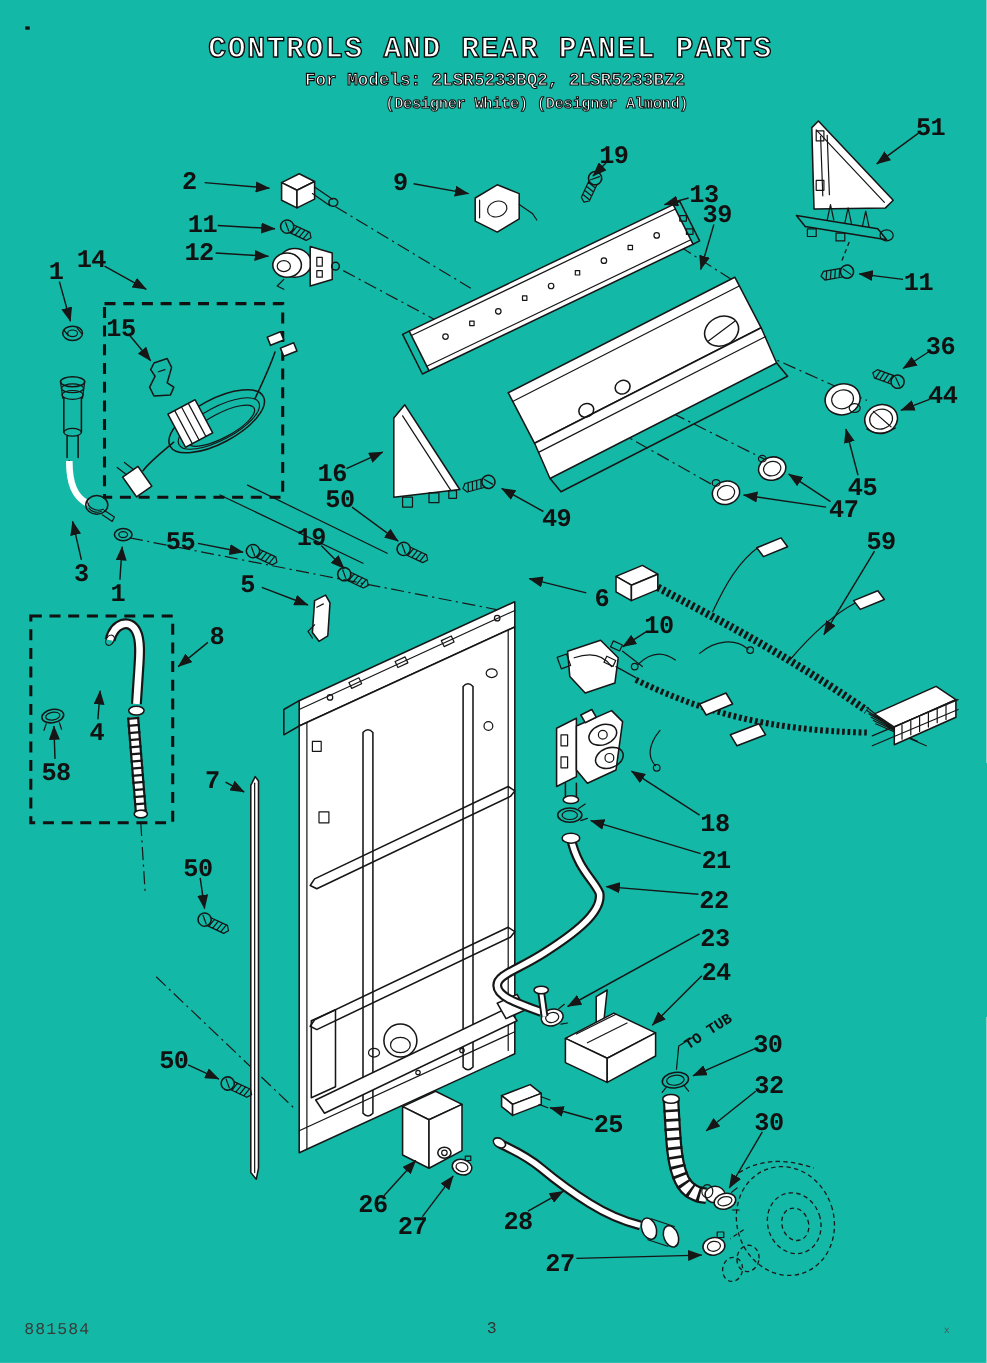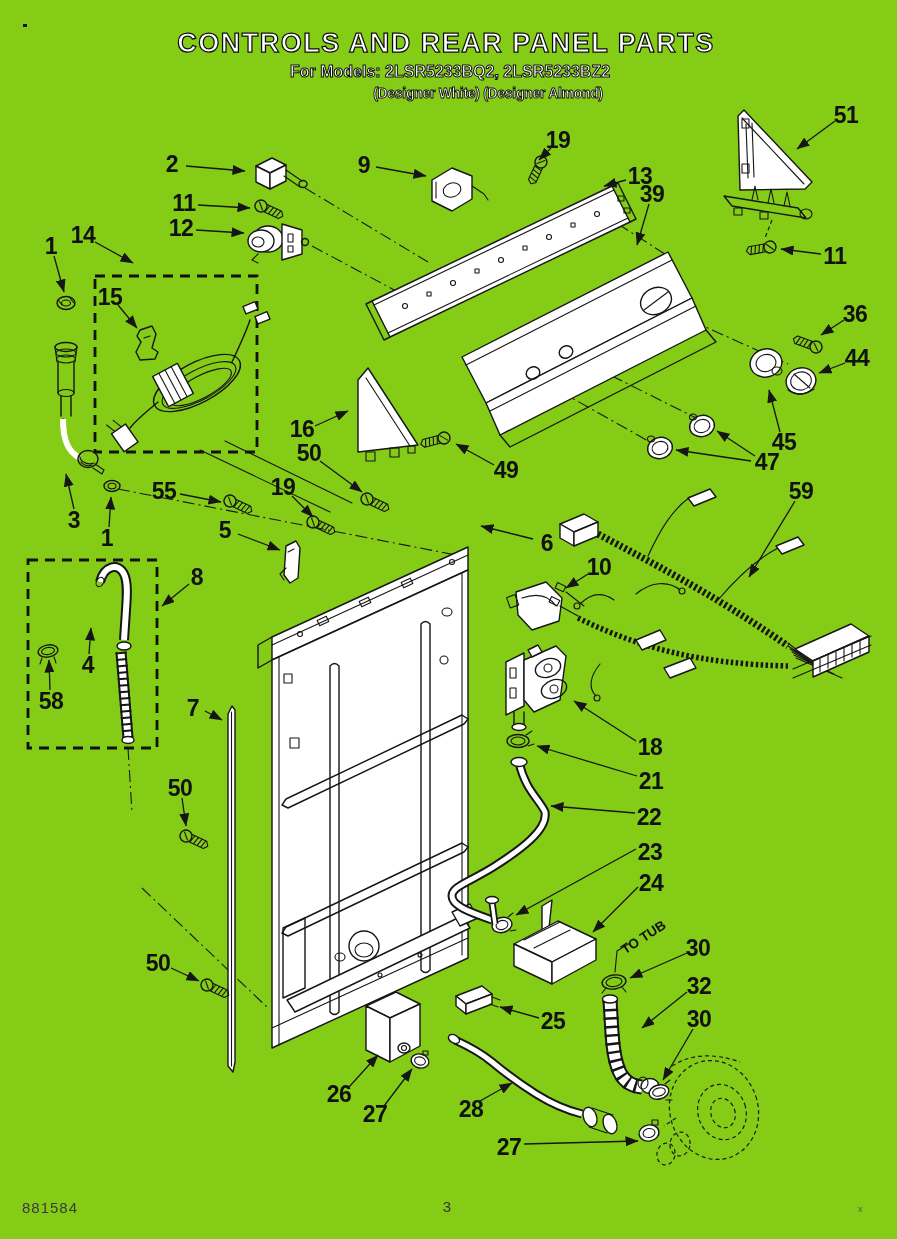--- a/index.html
+++ b/index.html
@@ -1,17 +1,17 @@
 <!DOCTYPE html>
 <html><head>
 <meta charset="utf-8">
 <style>
   html,body{margin:0;padding:0;background:#fff;}
-  #page{position:relative;width:897px;height:1239px;background:#84cc16;overflow:hidden;
-        font-family:Liberation Sans, sans-serif;}
+  #page{position:relative;width:897px;height:1239px;background:#14b8a6;overflow:hidden;
+        font-family:Liberation Mono, monospace;}
   svg{position:absolute;top:0;left:0;}
   .ink{stroke:#161616;fill:none;stroke-width:1.4;stroke-linecap:round;stroke-linejoin:round;}
   .fillw{fill:#ffffff;}
   .thin{stroke-width:1.1;}
   .dashbox{stroke:#111;fill:none;stroke-width:2.8;stroke-dasharray:10 7;}
   .dashdot{stroke:#1a1a1a;fill:none;stroke-width:1.1;stroke-dasharray:12 4 2 4;}
   .dashed{stroke:#1a1a1a;fill:none;stroke-width:1.2;stroke-dasharray:4 3;}
   .ribbed{stroke:#161616;fill:none;stroke-linecap:butt;}
   .outline-title{fill:#ffffff;stroke:#0c0c0c;stroke-width:1.25;font-weight:bold;}
   .callout{font-weight:bold;font-size:23px;letter-spacing:-0.5px;fill:#111;}

